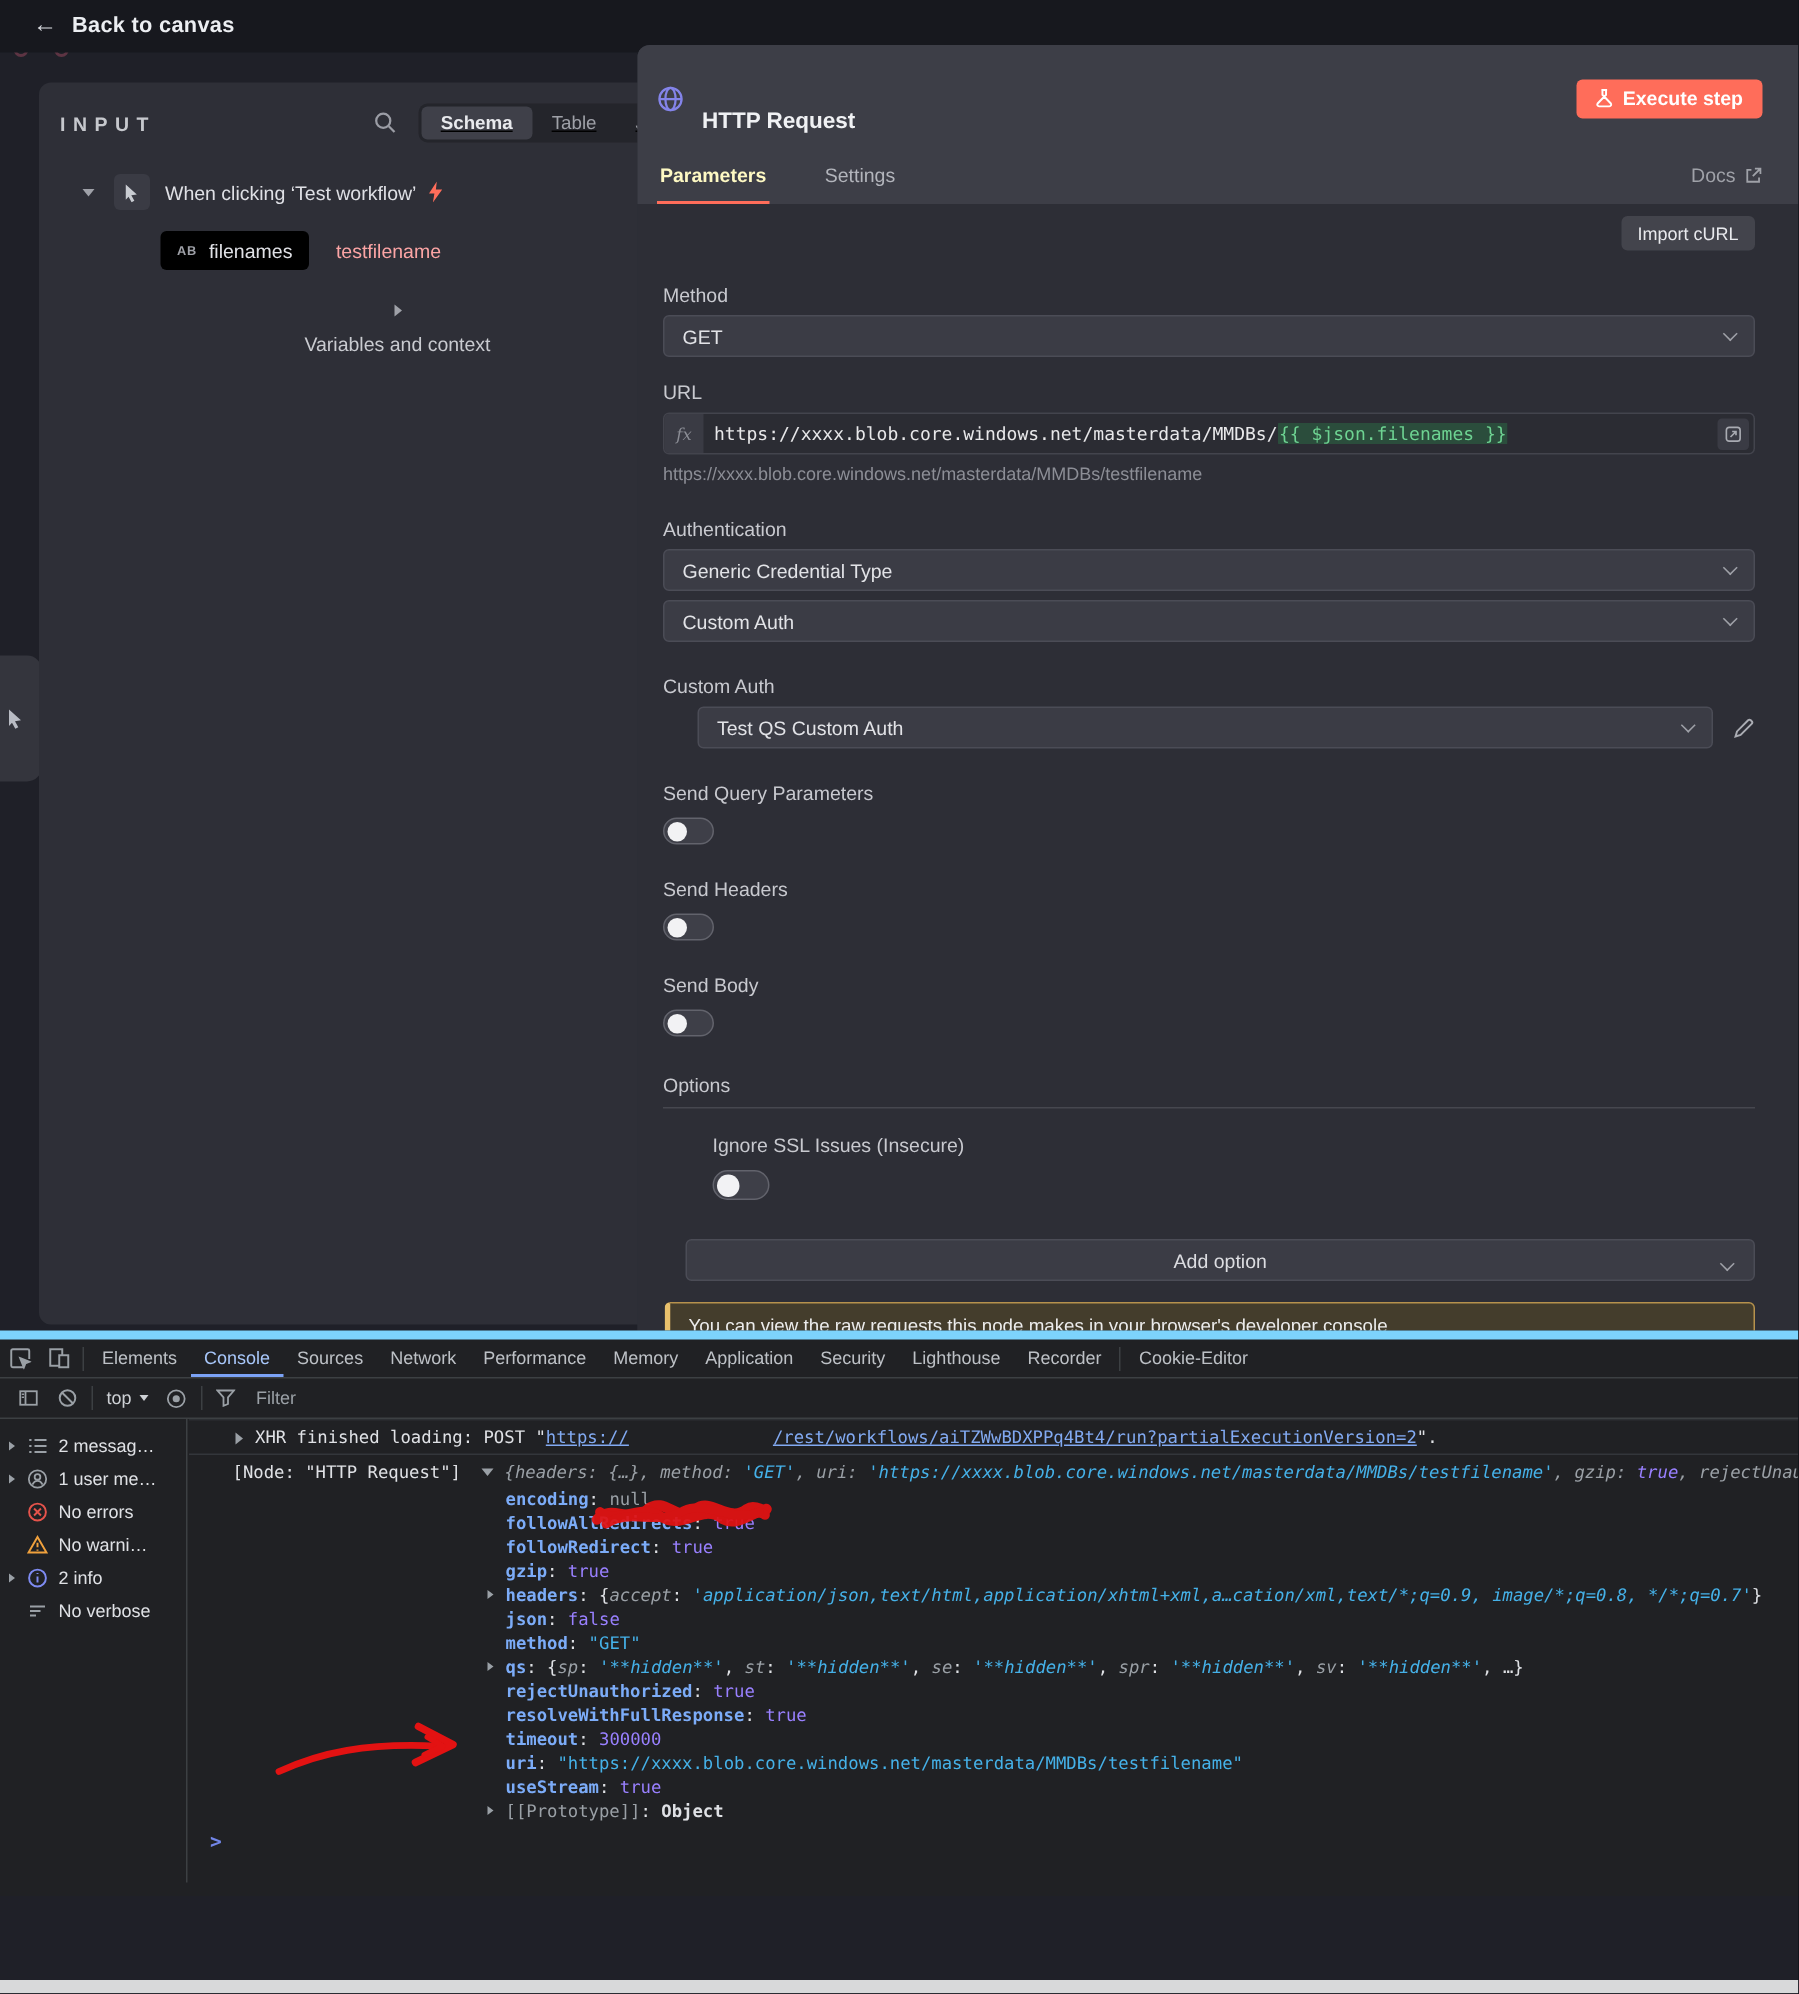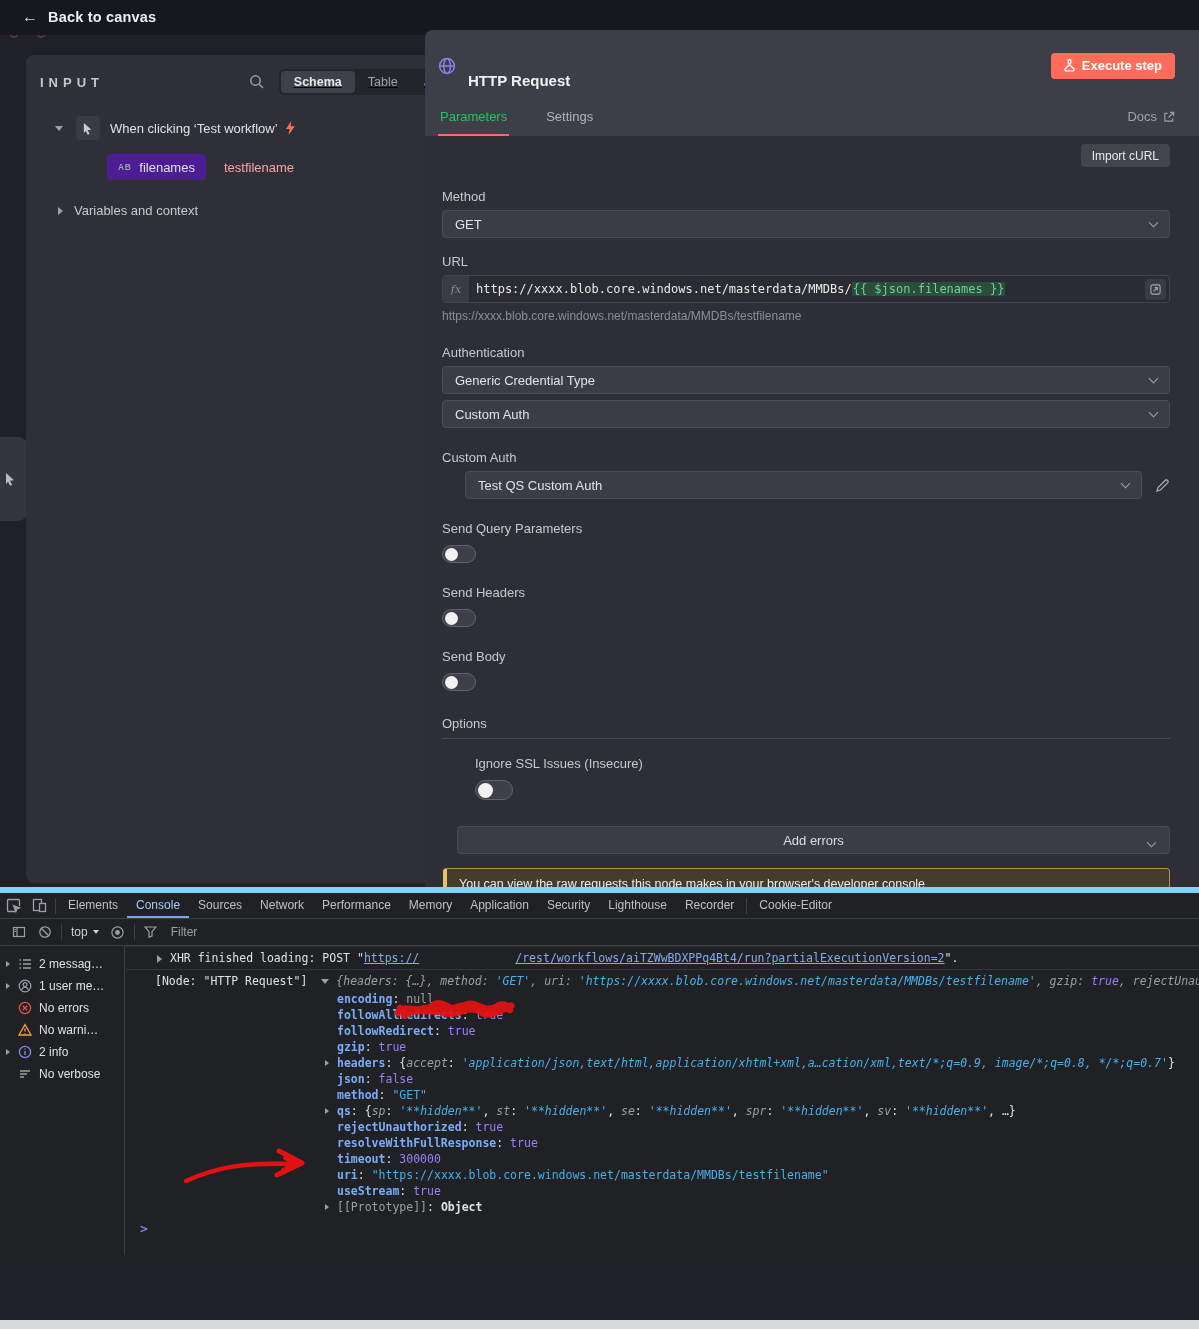--- a/index.html
+++ b/index.html
@@ -42,41 +42,41 @@
   .seg { padding:4px 13px; font-size:12.5px; color:#9fa1a8; border-radius:4px; cursor:default; }
   .seg.active { background:#3f4049; color:#e8e9ed; font-weight:600; }
   .node-row { margin-top:21px; display:flex; align-items:center; padding-left:15px; }
   .caret-down-sm { width:0; height:0; border-left:4.5px solid transparent; border-right:4.5px solid transparent; border-top:5.5px solid #9fa1a8; }
   .node-icon-box { width:24px; height:24px; background:#3a3b44; border-radius:4px; margin-left:13px;
     display:flex; align-items:center; justify-content:center; }
   .node-label { margin-left:10px; font-size:13px; color:#dfe0e5; }
   .bolt { margin-left:7px; display:flex; }
   .item-count { margin-left:auto; font-size:12px; color:#85878f; }
   .field-row { margin-top:14px; display:flex; align-items:center; padding-left:67px; }
-  .field-pill { background:#4c1d95; border-radius:4px; height:26px; padding:0 11px; display:flex; align-items:center; gap:8px; }
+  .field-pill { background:#000000; border-radius:4px; height:26px; padding:0 11px; display:flex; align-items:center; gap:8px; }
   .type-badge { font-size:8.5px; font-weight:700; color:#9fa1a8; letter-spacing:.5px; }
   .field-name { font-size:13px; color:#e0e1e6; }
   .field-value { margin-left:18px; font-size:13px; color:#fca5a5; }
-  .vars-row { margin-top:23px; display:flex; align-items:center; gap:11px; padding-left:18px; }
+  .vars-row { margin-top:23px; display:flex; align-items:center; gap:11px; padding-left:18px;flex-direction:column; }
   .caret-right-sm { width:0; height:0; border-top:4.5px solid transparent; border-bottom:4.5px solid transparent; border-left:5.5px solid #9fa1a8; }
   .vars-label { font-size:13px; color:#c9cbd0; }
 
   
   .ndv { position:absolute; left:425px; top:30px; width:774px; height:877px; z-index:3;
     background:#2d2e36; border-radius:8px 0 0 0; display:flex; flex-direction:column; }
   .ndv-header { background:#3d3e47; border-radius:8px 0 0 0; padding:12px 24px 0 13px; }
   .ndv-title-row { display:flex; align-items:center; }
   .globe-icon { display:flex; }
   .ndv-title { margin-left:12px; font-size:15px; font-weight:600; color:#f0f1f4;margin-top:30px; }
   .exec-btn { margin-left:auto; background:#ff6d5a; color:#fff; border:none; border-radius:4px;
     height:26px; padding:0 13px; font-size:13px; font-weight:600; display:flex; align-items:center; gap:7px;
     font-family:inherit; cursor:pointer; }
   .ndv-tabs-row { display:flex; align-items:flex-end; margin-top:14px; height:33px; }
   .ndv-tab { font-size:13px; color:#b3b5bc; padding:0 2px 12px 2px; margin-right:35px; position:relative; cursor:default; }
-  .ndv-tab.active { color:#22c55e; font-weight:400; }
+  .ndv-tab.active { color:#fef9c3; font-weight:700; }
   .ndv-tab.active::after { content:""; position:absolute; left:0; right:0; bottom:0; height:2px; background:#ff6d5a; }
   .docs-wrap { margin-left:auto; display:flex; align-items:center; gap:6px; padding-bottom:12px; color:#9fa1a8; font-size:13px; }
   .ndv-body { flex:1; background:#2d2e36; padding:8px 29px 0 17px; overflow:hidden; }
   .import-row { display:flex; justify-content:flex-end; }
   .import-btn { background:#43444c; color:#e8e9ed; border:none; border-radius:4px; height:23px; padding:0 11px;
     font-size:12px; font-family:inherit; cursor:pointer; }
   .f-label { font-size:13px; color:#c8c9cf; }
   .mt-lg { margin-top:22px; } .mt-md { margin-top:16px; } .mt-sm { margin-top:6px; }
   .select { height:28px; background:#3b3c45; border:1px solid #4b4c56; border-radius:4px;
     display:flex; align-items:center; padding:0 12px; font-size:13px; color:#e2e3e7; position:relative; cursor:default; }
@@ -335,21 +335,21 @@
       <div class="f-label" style="margin-top:25px;">Options</div>
       <div class="opt-divider"></div>
       <div class="ssl-block">
         <div class="f-label">Ignore SSL Issues (Insecure)</div>
         <div class="toggle lg">
             <span class="knob"></span>
           </div>
       </div>
 
       <div class="add-option">
-        <span>Add errors</span>
+        <span>Add option</span>
         <span class="chev"></span>
       </div>
 
       <div class="notice">You can view the raw requests this node makes in your browser's developer console</div>
     </div>
   </div>
 
   <div class="devtools">
     <div class="dt-tabbar">
       <span class="dt-icon">

